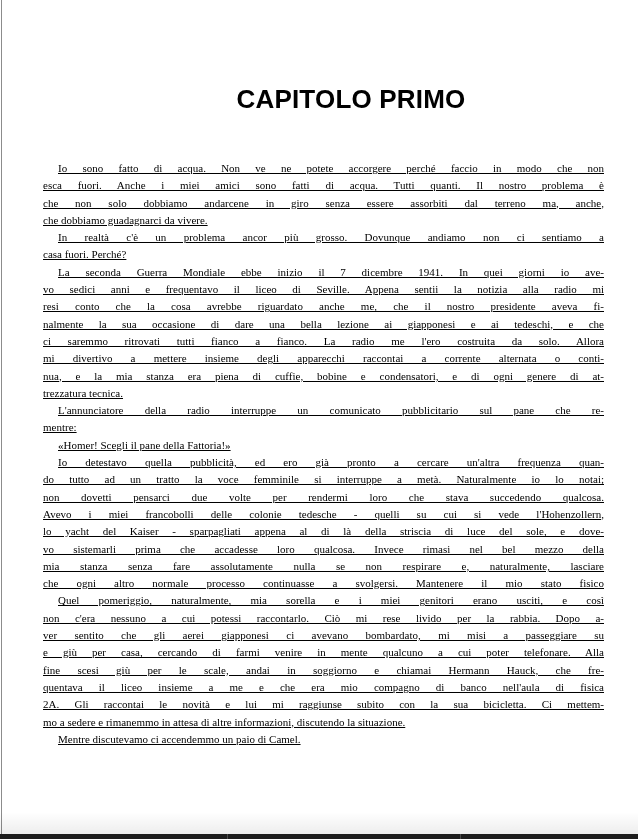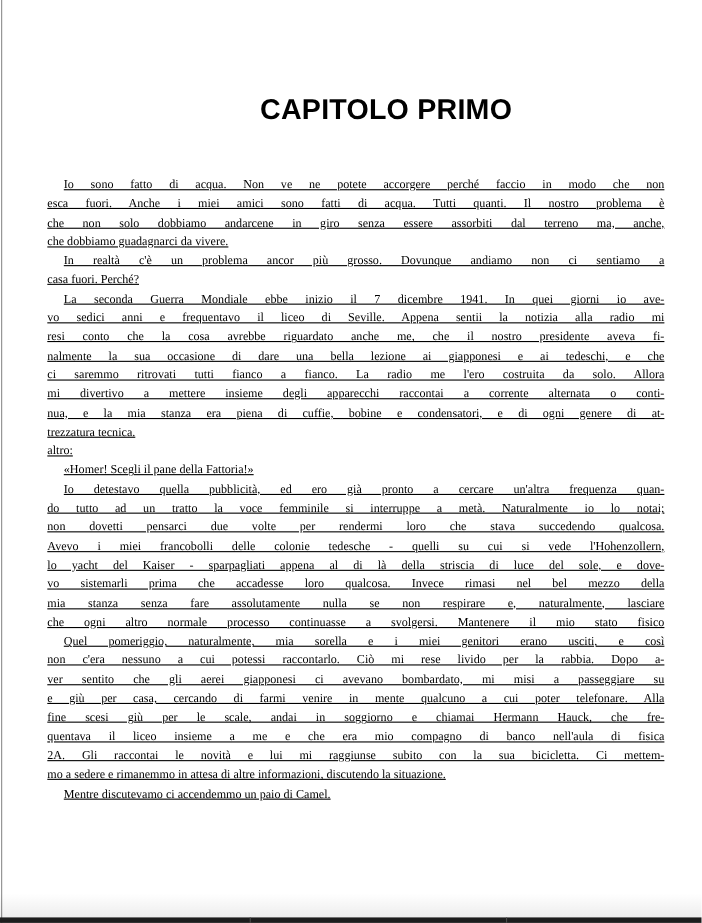--- a/index.html
+++ b/index.html
@@ -109,21 +109,22 @@
         <div class="line first">La seconda Guerra Mondiale ebbe inizio il 7 dicembre 1941. In quei giorni io ave-</div>
         <div class="line">vo sedici anni e frequentavo il liceo di Seville. Appena sentii la notizia alla radio mi</div>
         <div class="line">resi conto che la cosa avrebbe riguardato anche me, che il nostro presidente aveva fi-</div>
         <div class="line">nalmente la sua occasione di dare una bella lezione ai giapponesi e ai tedeschi, e che</div>
         <div class="line">ci saremmo ritrovati tutti fianco a fianco. La radio me l'ero costruita da solo. Allora</div>
         <div class="line">mi divertivo a mettere insieme degli apparecchi raccontai a corrente alternata o conti-</div>
         <div class="line">nua, e la mia stanza era piena di cuffie, bobine e condensatori, e di ogni genere di at-</div>
         <div class="line last">trezzatura tecnica.</div>
       </div>
       <div>
-        <div class="line last">altro:</div>
+        <div class="line first">L'annunciatore della radio interruppe un comunicato pubblicitario sul pane che re-</div>
+        <div class="line last">mentre:</div>
       </div>
       <div>
         <div class="line first last">«Homer! Scegli il pane della Fattoria!»</div>
       </div>
       <div>
         <div class="line first">Io detestavo quella pubblicità, ed ero già pronto a cercare un'altra frequenza quan-</div>
         <div class="line">do tutto ad un tratto la voce femminile si interruppe a metà. Naturalmente io lo notai;</div>
         <div class="line">non dovetti pensarci due volte per rendermi loro che stava succedendo qualcosa.</div>
         <div class="line">Avevo i miei francobolli delle colonie tedesche - quelli su cui si vede l'Hohenzollern,</div>
         <div class="line">lo yacht del Kaiser - sparpagliati appena al di là della striscia di luce del sole, e dove-</div>

